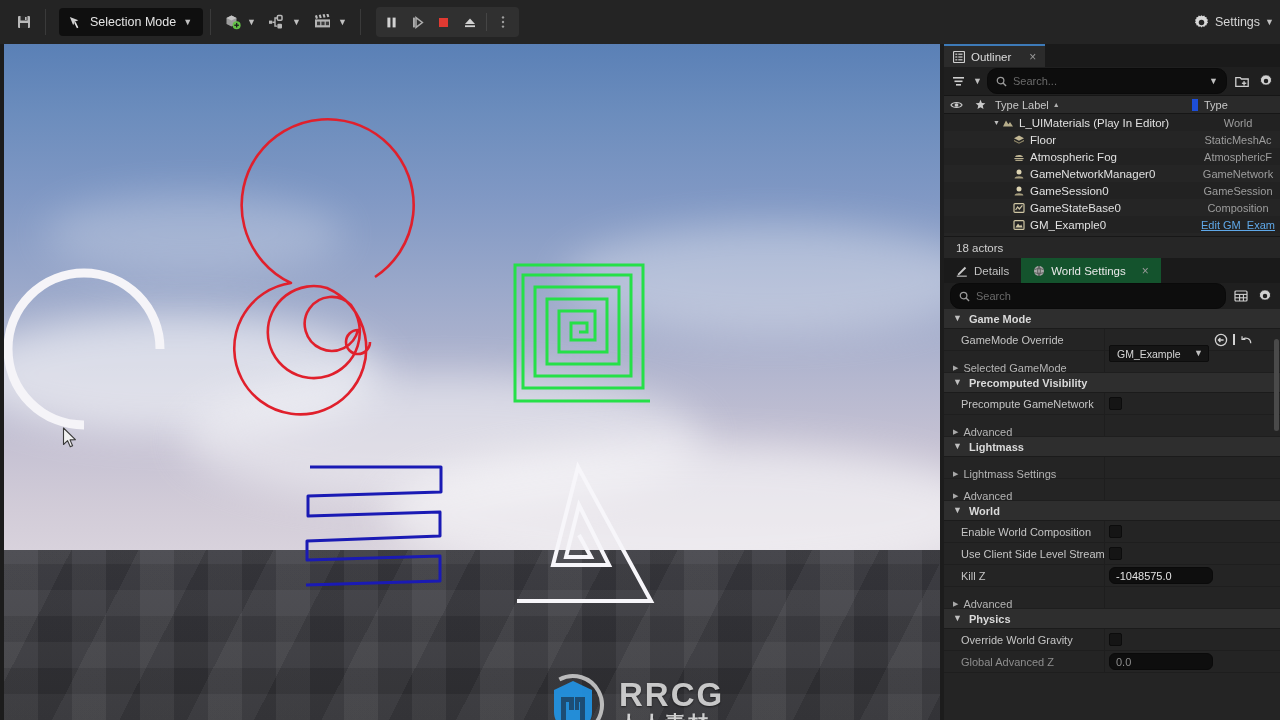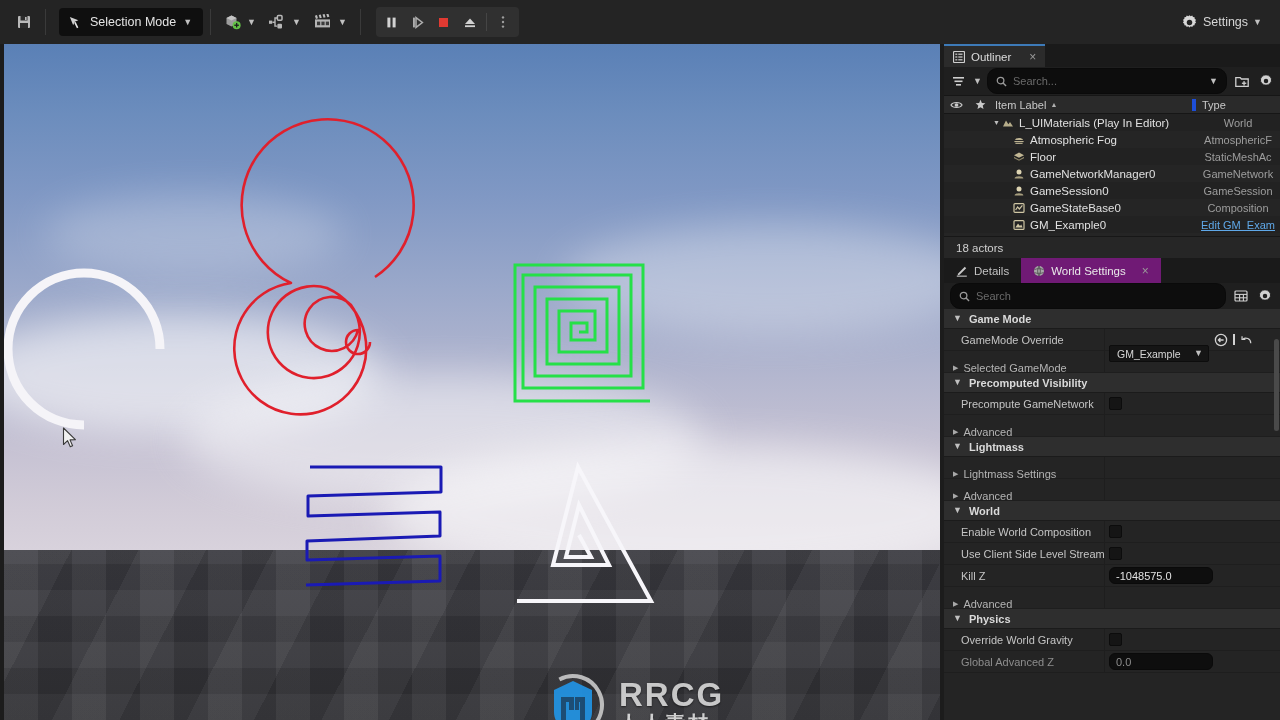--- a/index.html
+++ b/index.html
@@ -33,21 +33,21 @@
   .chev { font-size: 9px; color: #c0c0c0; line-height: 1; }
   .playbar {
     display: flex; align-items: center; height: 30px;
     background: #303030; border-radius: 4px; padding: 0 3px; margin-left: 8px;
   }
   .pb-btn {
     width: 26px; height: 26px; display: flex; align-items: center;
     justify-content: center; cursor: pointer; border-radius: 3px;
   }
   .pb-div { width: 1px; height: 18px; background: #454545; margin: 0 3px; }
-  .settings-btn { margin-left: auto; margin-right: 12px; }
+  .settings-btn { margin-left: auto; }
 
   
   .viewport {
     position: absolute; left: 4px; top: 44px; width: 936px; height: 676px;
     overflow: hidden; background: #58585e;
   }
   .sky {
     position: absolute; left: 0; top: 0; width: 100%; height: 506px;
     background: linear-gradient(to bottom,
       #5a80b6 0%, #6c8dbd 14%, #8098c4 30%,
@@ -108,39 +108,39 @@
   .icobtn { width: 19px; height: 19px; display: flex; align-items: center; justify-content: center; cursor: pointer; border-radius: 2px; }
 
   .colhdr {
     height: 19px; display: flex; align-items: center; background: #2a2a2a;
     border-top: 1px solid #161616; border-bottom: 1px solid #161616;
     font-size: 11px; color: #c8c8c8;
   }
   .colhdr .c-eye { width: 25px; display: flex; justify-content: center; }
   .colhdr .c-star { width: 22px; display: flex; justify-content: center; }
   .colhdr .c-label { flex: 1; display: flex; align-items: center; gap: 4px; padding-left: 4px; cursor: pointer; }
-  .colhdr .c-type { width: 88px; padding-left: 6px; border-left: 4px solid #1d4ed8; cursor: pointer; }
+  .colhdr .c-type { width: 88px; padding-left: 6px; border-left: 6px solid #1d4ed8; cursor: pointer; }
 
   .treewrap { height: 122px; overflow: hidden; position: relative; background: #242424; }
   .trow { height: 17px; display: flex; align-items: center; font-size: 11.5px; position: relative; text-align: center; }
   .trow:nth-child(odd) { background: #252525; }
   .trow:nth-child(even) { background: #222222; }
   .trow .ind { flex: none; }
   .tw-arrow { width: 11px; font-size: 7px; color: #bdbdbd; display: flex; align-items: center; justify-content: center; cursor: pointer; }
   .titem { display: flex; align-items: center; gap: 5px; flex: 1; min-width: 0; }
   .tname { color: #e0e0e0; white-space: nowrap; overflow: hidden; }
   .ttype { width: 88px; color: #9d9d9d; font-size: 11px; white-space: nowrap; overflow: hidden; padding-left: 4px; }
   .ttype.link { color: #5fa8e8; text-decoration: underline; }
   .tscroll { position: absolute; right: 1px; top: 2px; width: 5px; height: 104px; background: #4a4a4a; border-radius: 3px; }
 
   .actorbar { height: 22px; display: flex; align-items: center; padding-left: 12px; font-size: 11.5px; color: #cfcfcf; background: #262626; border-top: 1px solid #171717; }
 
   .detailtabs { height: 25px; display: flex; align-items: stretch; background: #1a1a1a; }
   .dtab { display: flex; align-items: center; gap: 6px; padding: 0 12px; font-size: 11.5px; color: #c2c2c2; cursor: pointer; }
-  .dtab.active { background: #701a75; color: #e8e8e8; }
+  .dtab.active { background: #14532d; color: #e8e8e8; }
   .dtab .x { margin-left: 10px; color: #9a9a9a; font-size: 12px; }
 
   .dsearch { height: 26px; display: flex; align-items: center; gap: 5px; padding: 0 6px; background: #1f1f1f; }
 
   .proplist { position: relative; height: 100%; overflow: hidden; background: #242424; }
   .sect {
     height: 20px; display: flex; align-items: center; gap: 7px; padding-left: 9px;
     background: #2e2e2e; border-bottom: 1px solid #1b1b1b;
     font-size: 11px; font-weight: bold; color: #dadada; cursor: pointer;
   }
@@ -388,65 +388,65 @@
           <path d="M1 5 C3 1.4 11 1.4 13 5 C11 8.6 3 8.6 1 5Z" fill="none" stroke="#cacaca" stroke-width="1.2"></path>
           <circle cx="7" cy="5" r="2" fill="#cacaca"></circle>
         </svg>
       </div>
       <div class="c-star">
         <svg width="11" height="11" viewBox="0 0 12 12">
           <path d="M6 0.8 L7.5 4.4 L11.3 4.7 L8.4 7.2 L9.3 11 L6 8.9 L2.7 11 L3.6 7.2 L0.7 4.7 L4.5 4.4Z" fill="#cacaca"></path>
         </svg>
       </div>
       <div class="c-label">
-        <span>Item Label</span>
+        <span>Type Label</span>
         <span style="font-size:7px;color:#b0b0b0;">▲</span>
       </div>
       <div class="c-type">Type</div>
     </div>
 
     <div class="treewrap">
       <div class="tscroll"></div>
 
       <div class="trow">
         <div class="ind" style="width:47px;"></div>
         <div class="tw-arrow">▼</div>
         <div class="titem">
           <svg width="12" height="12" viewBox="0 0 12 12">
             <path d="M1 9.5 L4 3.6 L6.4 7.2 L8 5 L11 9.5Z" fill="#b6ad8a"></path>
           </svg>
           <span class="tname">L_UIMaterials (Play In Editor)</span>
         </div>
         <div class="ttype">World</div>
+      </div>
+
+      <div class="trow">
+        <div class="ind" style="width:69px;"></div>
+        <div class="titem">
+          <svg width="12" height="12" viewBox="0 0 12 12">
+            <path d="M6 1.6 L11 4.2 L6 6.8 L1 4.2Z" fill="#c2b794"></path>
+            <path d="M1 5.6 L6 8.2 L11 5.6 L11 7 L6 9.6 L1 7Z" fill="#9e9madd" opacity=".75"></path>
+            <path d="M1 5.8 L6 8.4 L11 5.8 L11 7.2 L6 9.8 L1 7.2Z" fill="#8d8569"></path>
+          </svg>
+          <span class="tname">Floor</span>
+        </div>
+        <div class="ttype">StaticMeshAc</div>
       </div>
 
       <div class="trow">
         <div class="ind" style="width:69px;"></div>
         <div class="titem">
           <svg width="12" height="12" viewBox="0 0 12 12">
             <path d="M2 6 C3 3.4 9 3.4 10 6Z" fill="#bdb392"></path>
             <rect x="1.4" y="7" width="9.2" height="1.1" fill="#bdb392"></rect>
             <rect x="2.4" y="8.8" width="7.2" height="1.1" fill="#bdb392"></rect>
           </svg>
           <span class="tname">Atmospheric Fog</span>
         </div>
         <div class="ttype">AtmosphericF</div>
-      </div>
-
-      <div class="trow">
-        <div class="ind" style="width:69px;"></div>
-        <div class="titem">
-          <svg width="12" height="12" viewBox="0 0 12 12">
-            <path d="M6 1.6 L11 4.2 L6 6.8 L1 4.2Z" fill="#c2b794"></path>
-            <path d="M1 5.6 L6 8.2 L11 5.6 L11 7 L6 9.6 L1 7Z" fill="#9e9madd" opacity=".75"></path>
-            <path d="M1 5.8 L6 8.4 L11 5.8 L11 7.2 L6 9.8 L1 7.2Z" fill="#8d8569"></path>
-          </svg>
-          <span class="tname">Floor</span>
-        </div>
-        <div class="ttype">StaticMeshAc</div>
       </div>
 
       <div class="trow">
         <div class="ind" style="width:69px;"></div>
         <div class="titem">
           <svg width="12" height="12" viewBox="0 0 12 12">
             <circle cx="6" cy="4" r="2.5" fill="#ddd4b2"></circle>
             <path d="M1.6 10.4 C1.6 7.4 10.4 7.4 10.4 10.4Z" fill="#a79e7e"></path>
           </svg>
           <span class="tname">GameNetworkManager0</span>

